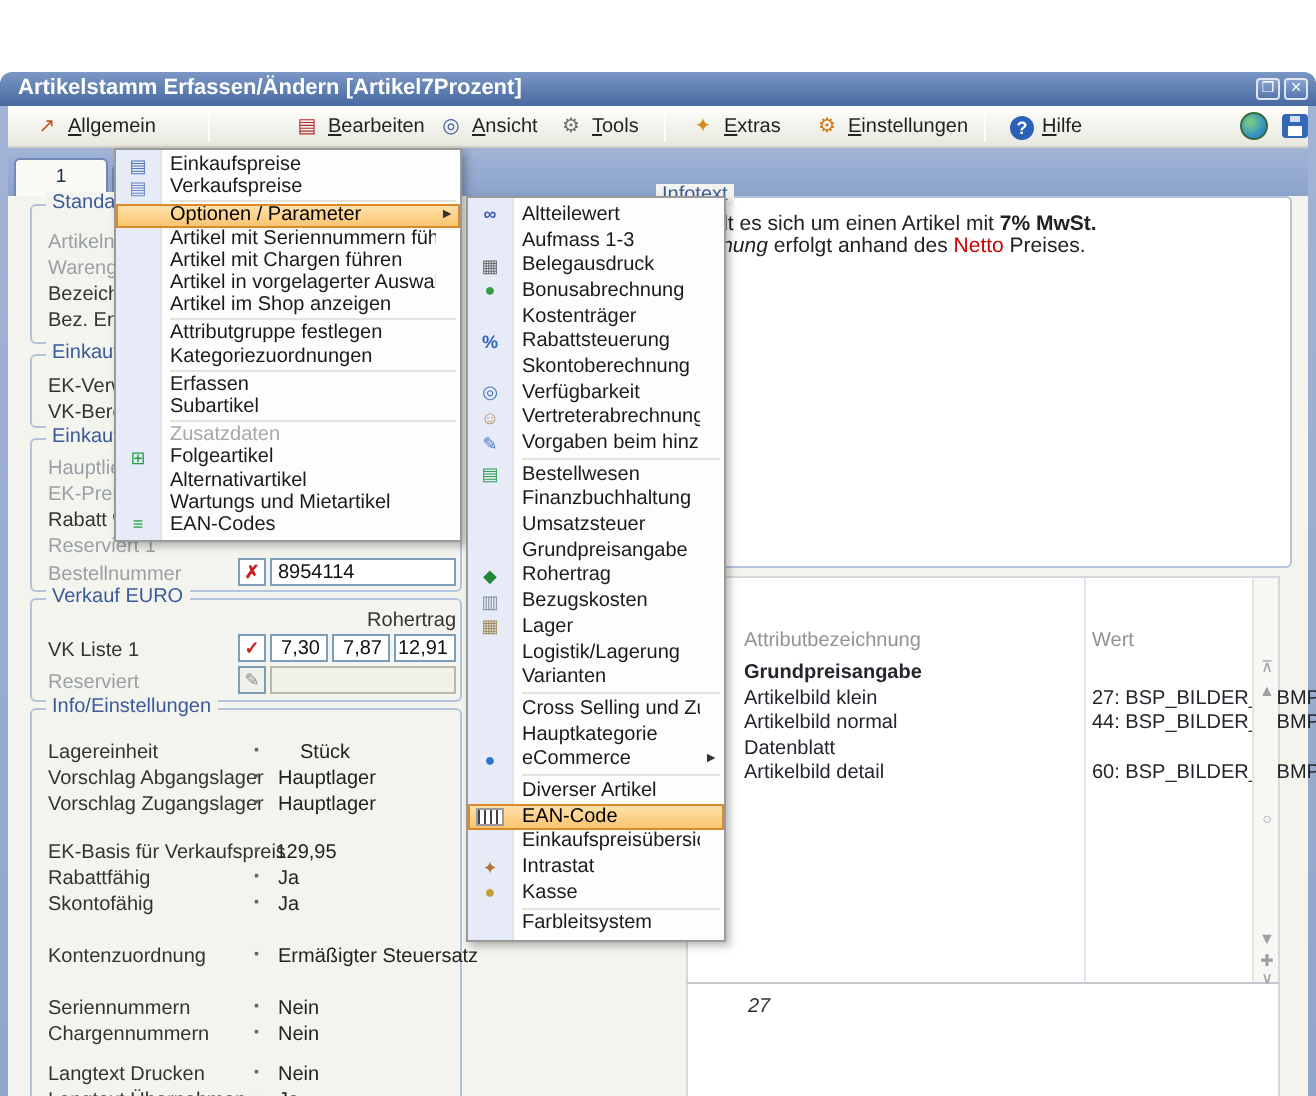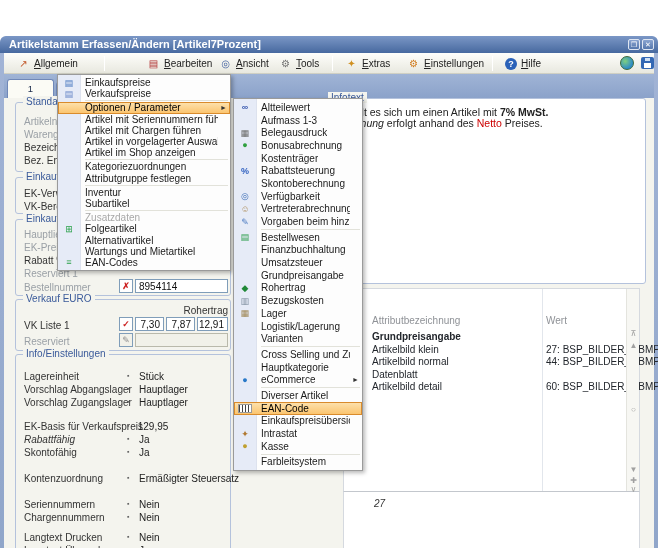--- a/index.html
+++ b/index.html
@@ -159,31 +159,31 @@
       <div class="flabel" style="left: 24px; top: 119px;">Bez. Englisch</div>
       <div class="flabel" style="left: 24px; top: 152px;">EK-Verwaltung</div>
       <div class="flabel" style="left: 24px; top: 165px;">VK-Berechnung</div>
       <div class="flabel dis" style="left: 24px; top: 193px;">Hauptlieferant</div>
       <div class="flabel dis" style="left: 24px; top: 206px;">EK-Preis in EUR</div>
       <div class="flabel" style="left: 24px; top: 219px;">Rabatt %</div>
       <div class="flabel dis" style="left: 24px; top: 232px;">Reserviert 1</div>
       <div class="flabel dis" style="left: 24px; top: 246px;">Bestellnummer</div>
       <div class="flabel" style="left: 24px; top: 335px;">Lagereinheit</div>
       <div class="bullet" style="left: 127px; top: 336px;">▪</div>
-      <div class="fvalue" style="left: 139px; top: 335px;">Stück</div>
+      <div class="fvalue" style="left: 150px; top: 335px;">Stück</div>
       <div class="flabel" style="left: 24px; top: 348px;">Vorschlag Abgangslager</div>
       <div class="bullet" style="left: 127px; top: 349px;">▪</div>
       <div class="fvalue" style="left: 139px; top: 348px;">Hauptlager</div>
       <div class="flabel" style="left: 24px; top: 361px;">Vorschlag Zugangslager</div>
       <div class="bullet" style="left: 127px; top: 362px;">▪</div>
       <div class="fvalue" style="left: 139px; top: 361px;">Hauptlager</div>
       <div class="flabel" style="left: 24px; top: 385px;">EK-Basis für Verkaufspreis</div>
       <div class="bullet" style="left: 127px; top: 386px;">▪</div>
       <div class="fvalue" style="left: 131px; top: 385px; width: 44px; text-align: center;">129,95</div>
-      <div class="flabel" style="left: 24px; top: 398px; font-style: italic;">Rabattfähig</div>
+      <div class="flabel" style="left: 24px; top: 398px;">Rabattfähig</div>
       <div class="bullet" style="left: 127px; top: 399px;">▪</div>
       <div class="fvalue" style="left: 139px; top: 398px;">Ja</div>
       <div class="flabel" style="left: 24px; top: 411px;">Skontofähig</div>
       <div class="bullet" style="left: 127px; top: 412px;">▪</div>
       <div class="fvalue" style="left: 139px; top: 411px;">Ja</div>
       <div class="flabel" style="left: 24px; top: 437px;">Kontenzuordnung</div>
       <div class="bullet" style="left: 127px; top: 438px;">▪</div>
       <div class="fvalue" style="left: 139px; top: 437px;">Ermäßigter Steuersatz</div>
       <div class="flabel" style="left: 24px; top: 463px;">Seriennummern</div>
       <div class="bullet" style="left: 127px; top: 464px;">▪</div>
@@ -267,28 +267,28 @@
         <span class="mlabel">Artikel mit Chargen führen</span>
       </div>
       <div class="mi">
         <span class="mlabel">Artikel in vorgelagerter Auswahltabelle verbergen</span>
       </div>
       <div class="mi">
         <span class="mlabel">Artikel im Shop anzeigen</span>
       </div>
       <div class="msep"></div>
       <div class="mi">
+        <span class="mlabel">Attributgruppe festlegen</span>
+      </div>
+      <div class="mi">
         <span class="mlabel">Kategoriezuordnungen</span>
       </div>
-      <div class="mi">
-        <span class="mlabel">Attributgruppe festlegen</span>
-      </div>
-      <div class="msep"></div>
-      <div class="mi">
-        <span class="mlabel">Inventur</span>
+      <div class="msep"></div>
+      <div class="mi">
+        <span class="mlabel">Erfassen</span>
       </div>
       <div class="mi">
         <span class="mlabel">Subartikel</span>
       </div>
       <div class="msep"></div>
       <div class="mi dis">
         <span class="mlabel">Zusatzdaten</span>
       </div>
       <div class="mi">
         <span class="ic ic-link-green">⊞</span>

